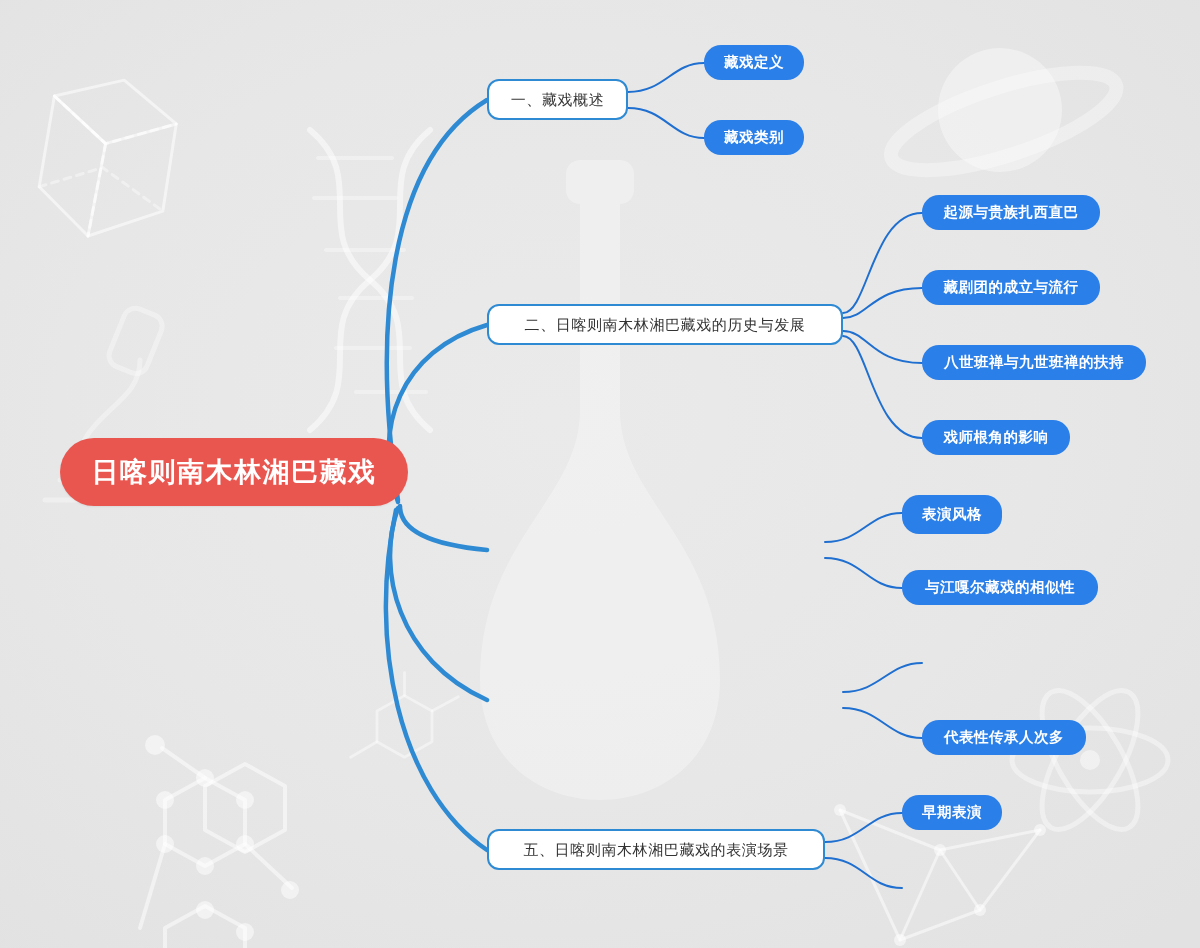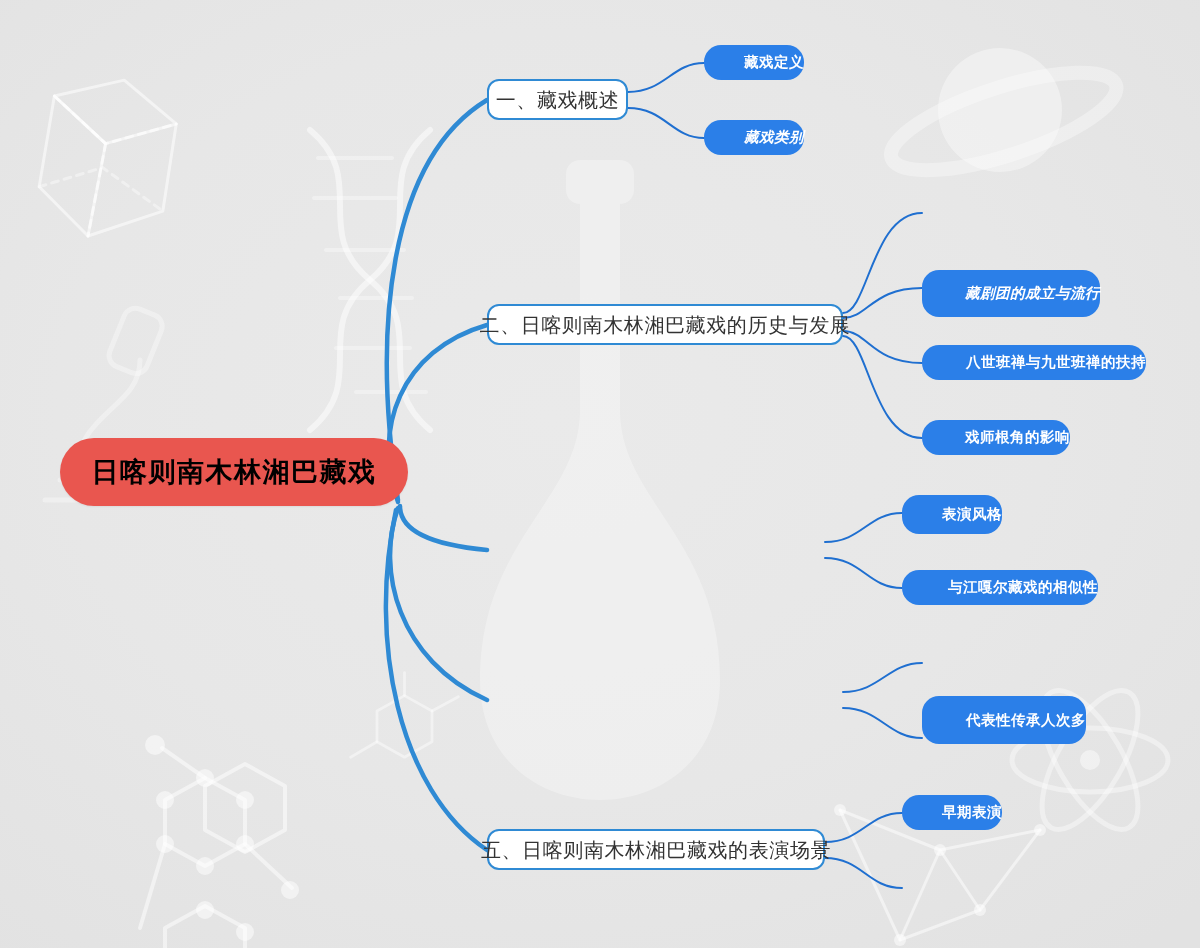--- a/index.html
+++ b/index.html
@@ -39,45 +39,44 @@
     position: absolute;
     box-sizing: border-box;
     display: flex;
     align-items: center;
     justify-content: center;
     white-space: nowrap;
     line-height: 1;
   }
   .node-root {
     background: #e9564f;
-    color: #000000;
+    color: #ffffff;
     font-size: 27px;
     font-weight: 700;
     border-radius: 34px;
     letter-spacing: 1.5px;
     box-shadow: 0 1px 2px rgba(0,0,0,0.06);
   }
   .node-branch {
     background: #ffffff;
     color: #333333;
-    font-size: 20px;
+    font-size: 15px;
     font-weight: 400;
     border: 2px solid #2f8ad4;
     border-radius: 12px;
     letter-spacing: 0.6px;
     justify-content: center;
   }
   .node-leaf {
     background: #2b7fe8;
     color: #ffffff;
     font-size: 14.5px;
     font-weight: 700;
     border-radius: 17px;
     letter-spacing: 0.5px;
-    justify-content: flex-end;
   }
 </style>
 </head>
 <body>
 
 <div id="stage">
 
   <svg id="watermarks" viewBox="0 0 1200 948">
     <g fill="none" stroke="#ffffff" stroke-opacity="0.55" stroke-width="3" stroke-linecap="round" stroke-linejoin="round">
 
@@ -206,45 +205,48 @@
   <div class="node node-root" style="left:60px; top:438px; width:348px; height:68px;">
     <span>日喀则南木林湘巴藏戏</span>
   </div>
 
   <div class="node node-branch" style="left:487px; top:79px; width:141px; height:41px;">
     <span>一、藏戏概述</span>
   </div>
   <div class="node node-leaf" style="left:704px; top:45px; width:100px; height:35px;">
     <span>藏戏定义</span>
   </div>
-  <div class="node node-leaf" style="left:704px; top:120px; width:100px; height:35px;font-style:italic;">
+  <div class="node node-leaf" style="left:704px; top:120px; width:100px; height:35px;">
     <span>藏戏类别</span>
   </div>
 
   <div class="node node-branch" style="left:487px; top:304px; width:356px; height:41px;">
     <span>二、日喀则南木林湘巴藏戏的历史与发展</span>
   </div>
-  <div class="node node-leaf" style="left:922px; top:270px; width:178px; height:47px;font-style:italic;">
+  <div class="node node-leaf" style="left:922px; top:195px; width:178px; height:35px;">
+    <span>起源与贵族扎西直巴</span>
+  </div>
+  <div class="node node-leaf" style="left:922px; top:270px; width:178px; height:35px;">
     <span>藏剧团的成立与流行</span>
   </div>
   <div class="node node-leaf" style="left:922px; top:420px; width:148px; height:35px;">
     <span>戏师根角的影响</span>
   </div>
   <div class="node node-leaf" style="left:922px; top:345px; width:224px; height:35px;">
     <span>八世班禅与九世班禅的扶持</span>
   </div>
 
   <div class="node node-leaf" style="left:902px; top:495px; width:100px; height:39px;">
     <span>表演风格</span>
   </div>
   <div class="node node-leaf" style="left:902px; top:570px; width:196px; height:35px;">
     <span>与江嘎尔藏戏的相似性</span>
   </div>
 
-  <div class="node node-leaf" style="left:922px; top:696px; width:164px; height:48px;">
+  <div class="node node-leaf" style="left:922px; top:720px; width:164px; height:35px;">
     <span>代表性传承人次多</span>
   </div>
 
   <div class="node node-branch" style="left:487px; top:829px; width:338px; height:41px;">
     <span>五、日喀则南木林湘巴藏戏的表演场景</span>
   </div>
   <div class="node node-leaf" style="left:902px; top:795px; width:100px; height:35px;">
     <span>早期表演</span>
   </div>
 

